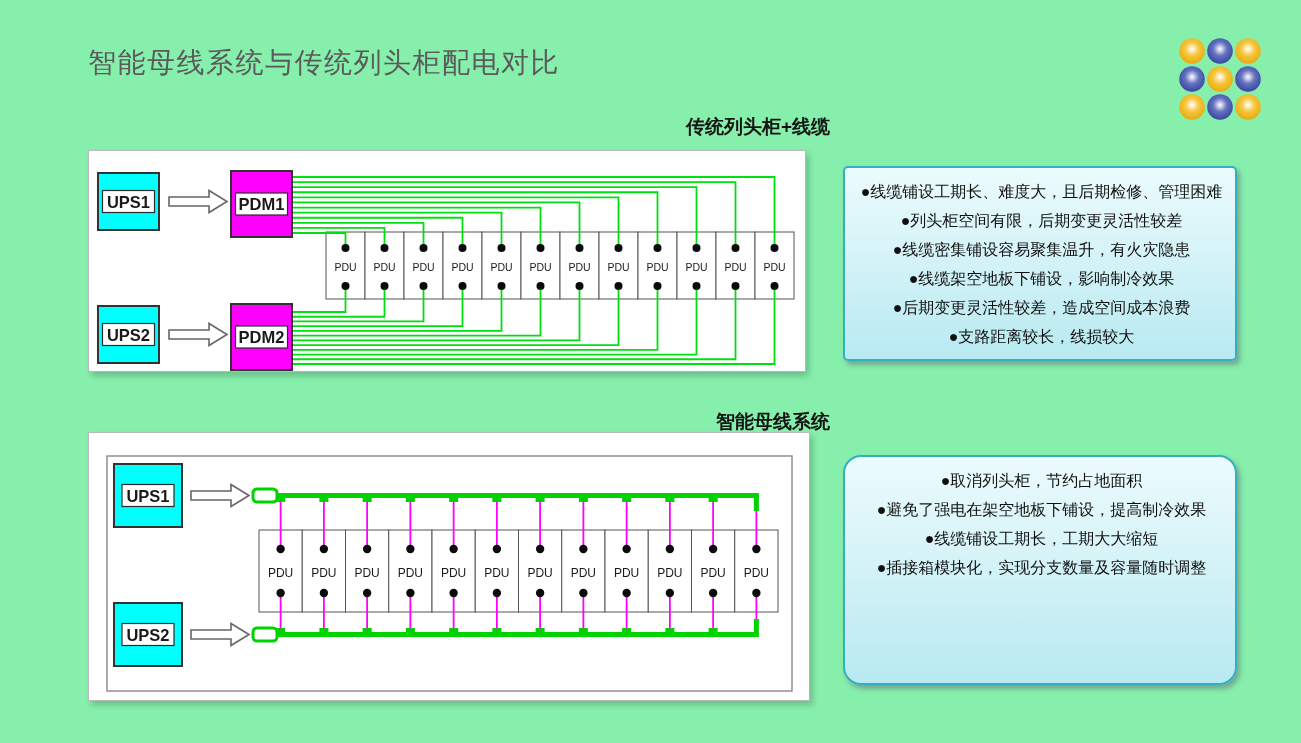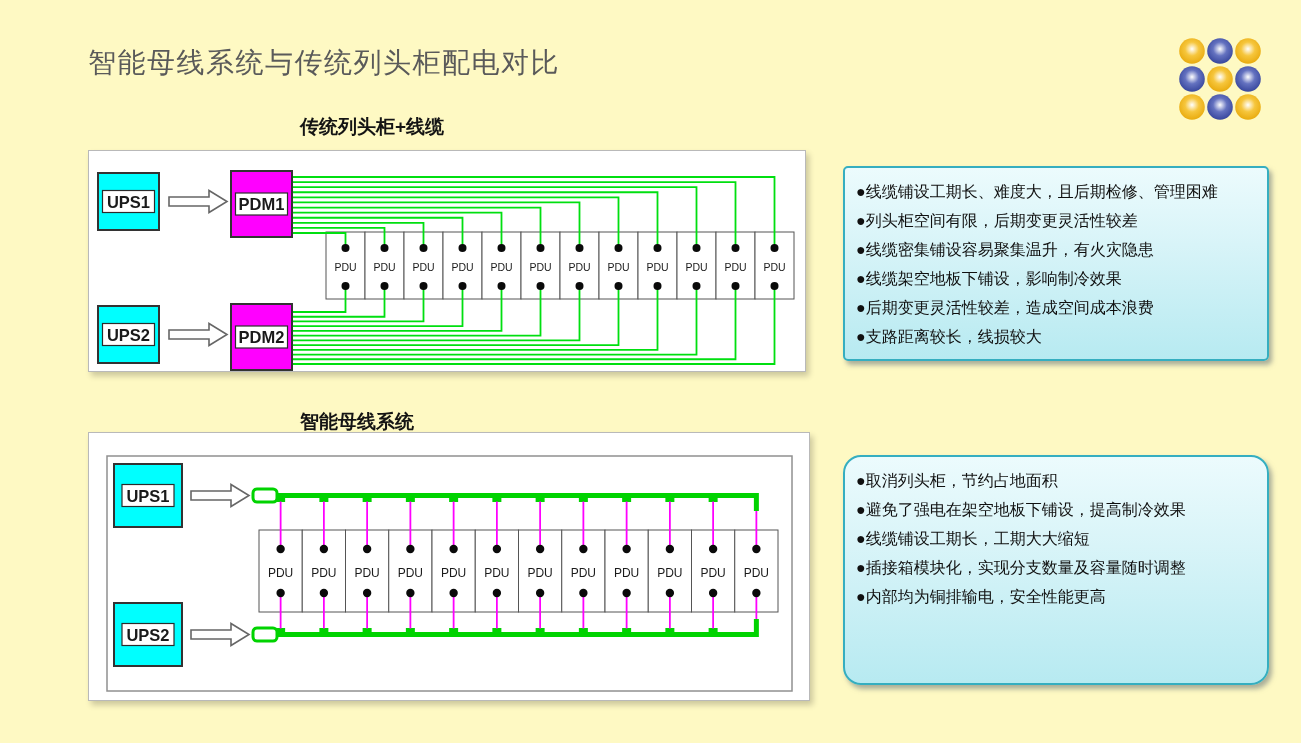--- a/index.html
+++ b/index.html
@@ -1,45 +1,45 @@
 <!DOCTYPE html>
 <html><head>
 <meta charset="utf-8">
 <style>
   html,body { margin:0; padding:0; }
   .stage {
     position:relative; width:1301px; height:743px;
-    background:#fef9c3; overflow:hidden;
+    background:#86efac; overflow:hidden;
     font-family:"Liberation Sans", sans-serif;
   }
   .page-title {
     position:absolute; left:88px; top:44px;
     font-size:28px; color:#5a5a5a; letter-spacing:1.5px; font-weight:500;
   }
   .diag-title {
-    position:absolute; left:300px; width:530px; text-align:left;
+    position:absolute; left:300px; width:530px; text-align:right;
     font-size:19px; font-weight:bold; color:#141414;
   }
   #title-trad { top:114px; }
   #title-bus  { top:409px; }
   .panel {
     position:absolute; background:#ffffff;
     border:1px solid #b9b9b9;
     box-shadow:3px 4px 6px rgba(0,0,0,0.20);
   }
   #panel-trad { left:88px; top:150px; width:716px; height:220px; }
   #panel-bus  { left:88px; top:432px; width:720px; height:267px; }
   .panel svg { position:absolute; left:0; top:0; display:block; }
   .info-box {
-    position:absolute; width:426px; box-sizing:border-box;
+    position:absolute; width:394px; box-sizing:border-box;
     border:2px solid #35aec0; border-radius:5px;
     background:linear-gradient(180deg,#ecfbfd 0%,#d8f4f8 40%,#b7eaf1 100%);
     box-shadow:3px 4px 5px rgba(100,112,118,0.55);
     padding:9px 8px 5px 11px;
-    font-size:16px; line-height:29px; color:#101010;
+    font-size:16px; line-height:29px; color:#101010;text-align:center;
   }
   #info-trad { left:843px; top:166px; height:195px; }
   #info-bus  { left:843px; top:455px; height:230px;border-radius:18px; }
   .bullet { white-space:normal; }
   .logo { position:absolute; left:1176px; top:36px; }
 </style>
 </head>
 <body>
 
 <div class="stage">
@@ -286,16 +286,15 @@
         <polygon points="102,58 142,58 142,51.5 160,62.5 142,73.5 142,67 102,67" fill="#ffffff" stroke="#666" stroke-width="1.6" stroke-linejoin="miter"></polygon>
         <polygon points="102,197 142,197 142,190.5 160,201.5 142,212.5 142,206 102,206" fill="#ffffff" stroke="#666" stroke-width="1.6" stroke-linejoin="miter"></polygon>
       </svg>
   </div>
 
   <div class="info-box" id="info-bus">
       <div class="bullet">●取消列头柜，节约占地面积</div>
       <div class="bullet">●避免了强电在架空地板下铺设，提高制冷效果</div>
       <div class="bullet">●线缆铺设工期长，工期大大缩短</div>
       <div class="bullet">●插接箱模块化，实现分支数量及容量随时调整</div>
-      <div class="bullet">●内部均为铜排输电，安全性能更高</div>
     </div>
 
 </div>
 
 </body></html>

